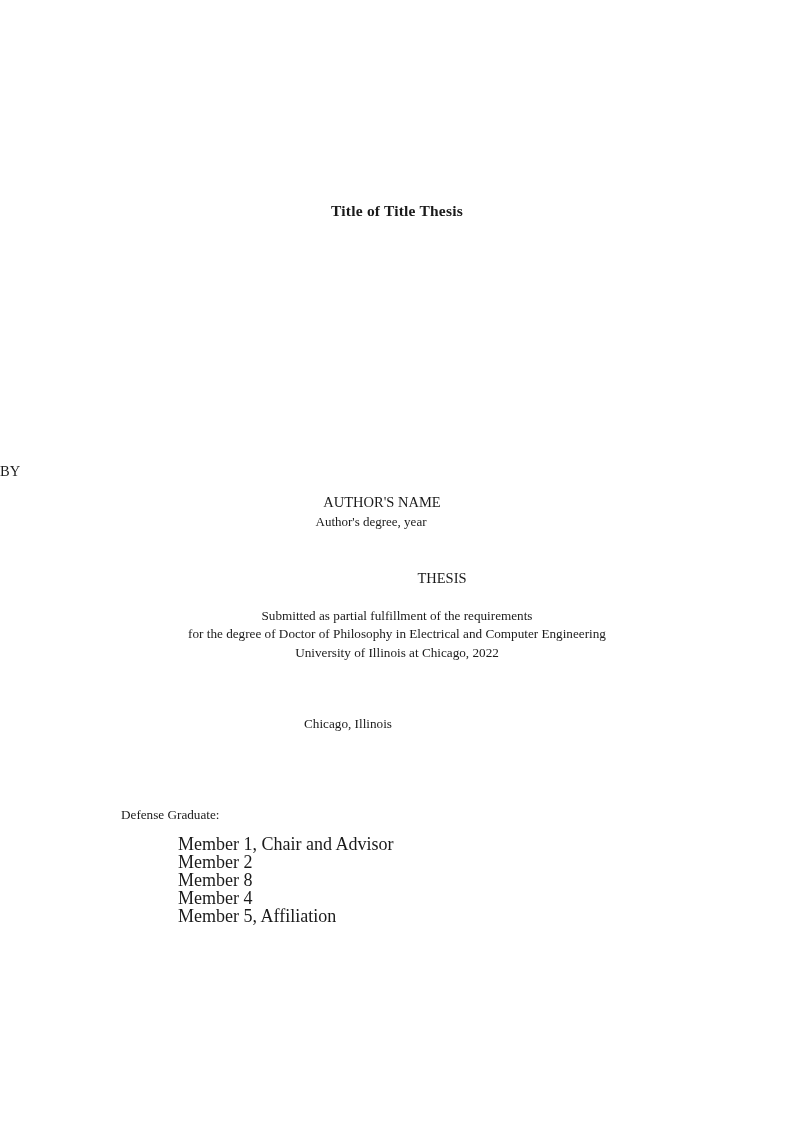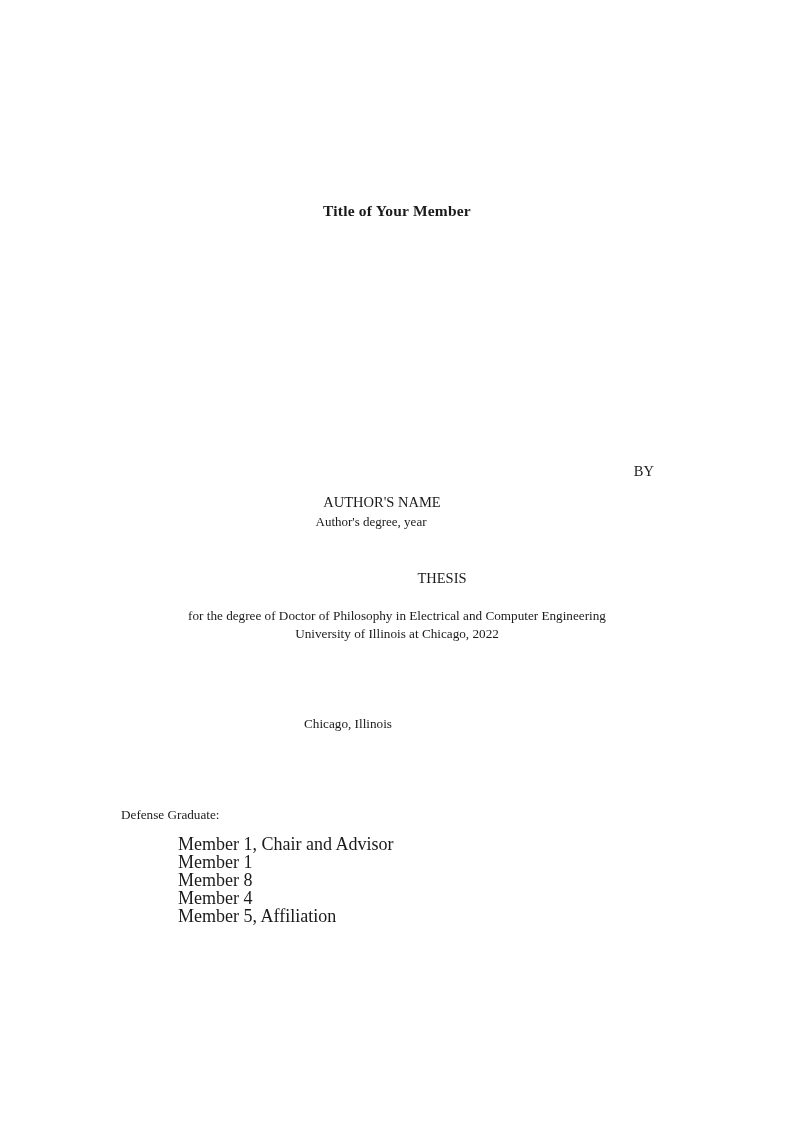--- a/index.html
+++ b/index.html
@@ -29,23 +29,23 @@
     left: 0;
     width: 794px;
     text-align: center;
     font-size: 15.5px;
     font-weight: bold;
     letter-spacing: 0.2px;
   }
   .by {
     position: absolute;
     top: 463px;
-    left: 12px;
+    left: 0;
     width: 642px;
-    text-align: right;
+    text-align: left;
     font-size: 14.5px;
   }
   .author-name {
     position: absolute;
     top: 494px;
     left: 0;
     width: 764px;
     text-align: center;
     font-size: 14.5px;
   }
@@ -101,40 +101,41 @@
   }
   .committee-list div {
     white-space: nowrap;
   }
 </style>
 </head>
 <body>
 
 <div class="page">
 
-  <div class="title">Title of Your Member</div>
+  <div class="title">Title of Title Thesis</div>
 
   <div class="by">BY</div>
 
   <div class="author-name">AUTHOR'S NAME</div>
 
   <div class="author-degree">Author's degree, year</div>
 
   <div class="thesis-word">THESIS</div>
 
   <div class="submission">
+    <div>Submitted as partial fulfillment of the requirements</div>
     <div>for the degree of Doctor of Philosophy in Electrical and Computer Engineering</div>
     <div>University of Illinois at Chicago, 2022</div>
   </div>
 
   <div class="city">Chicago, Illinois</div>
 
   <div class="committee-heading">Defense Graduate:</div>
 
   <div class="committee-list">
     <div>Member 1, Chair and Advisor</div>
-    <div>Member 1</div>
+    <div>Member 2</div>
     <div>Member 8</div>
     <div>Member 4</div>
     <div>Member 5, Affiliation</div>
   </div>
 
 </div>
 
 </body></html>

